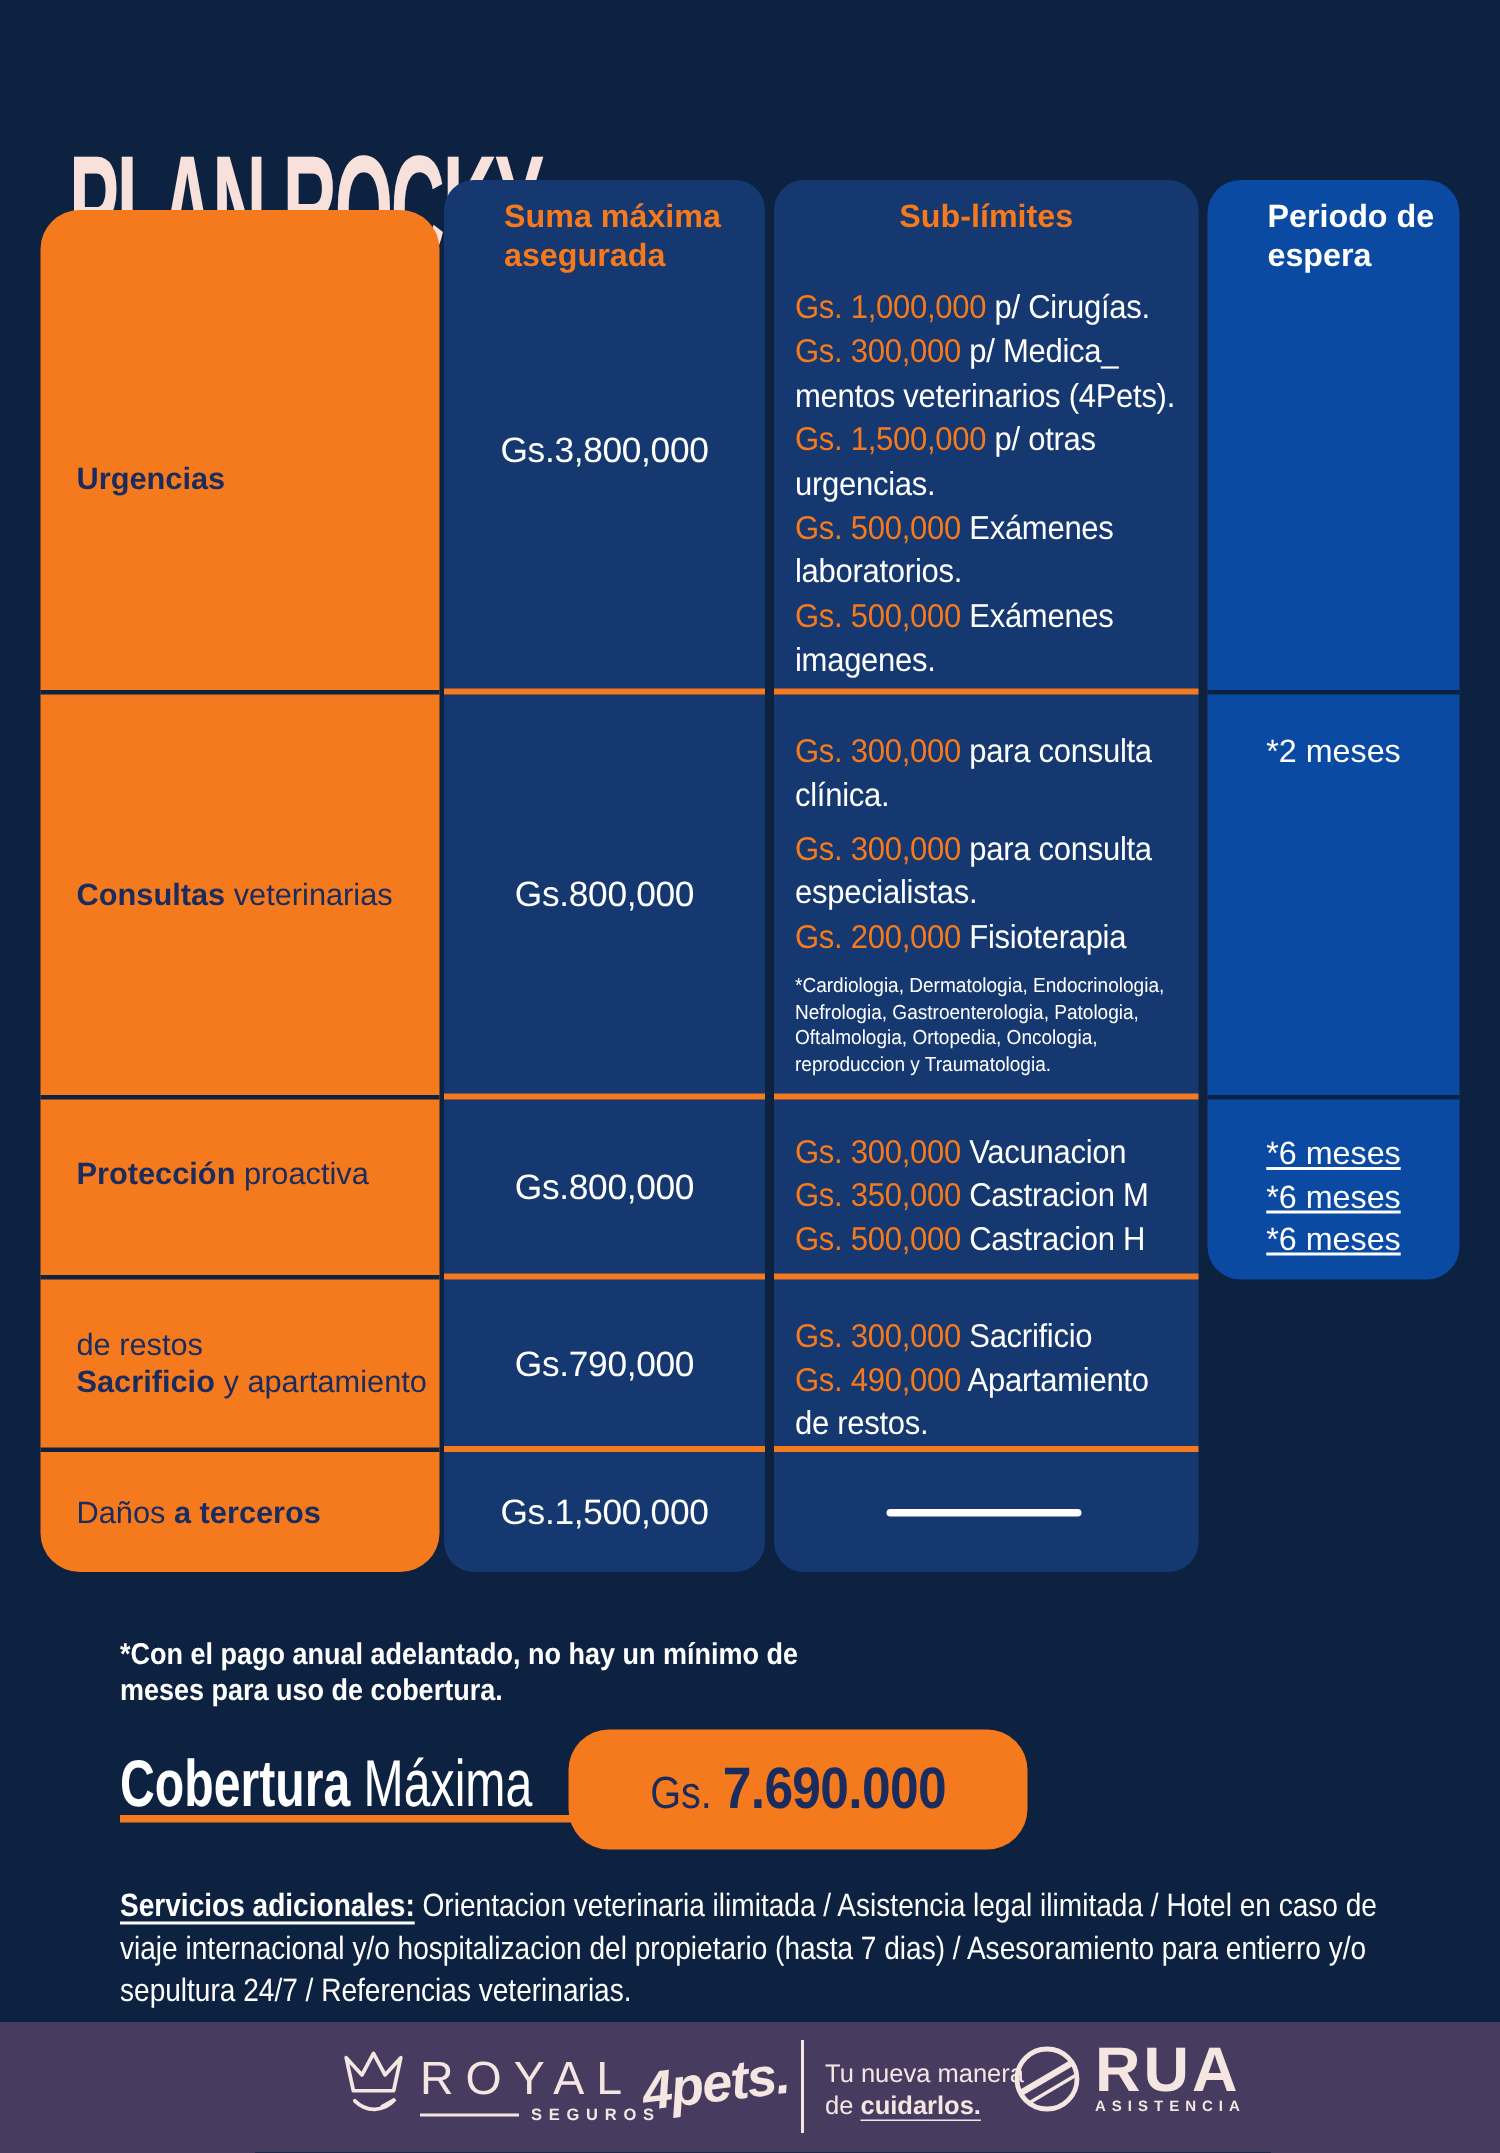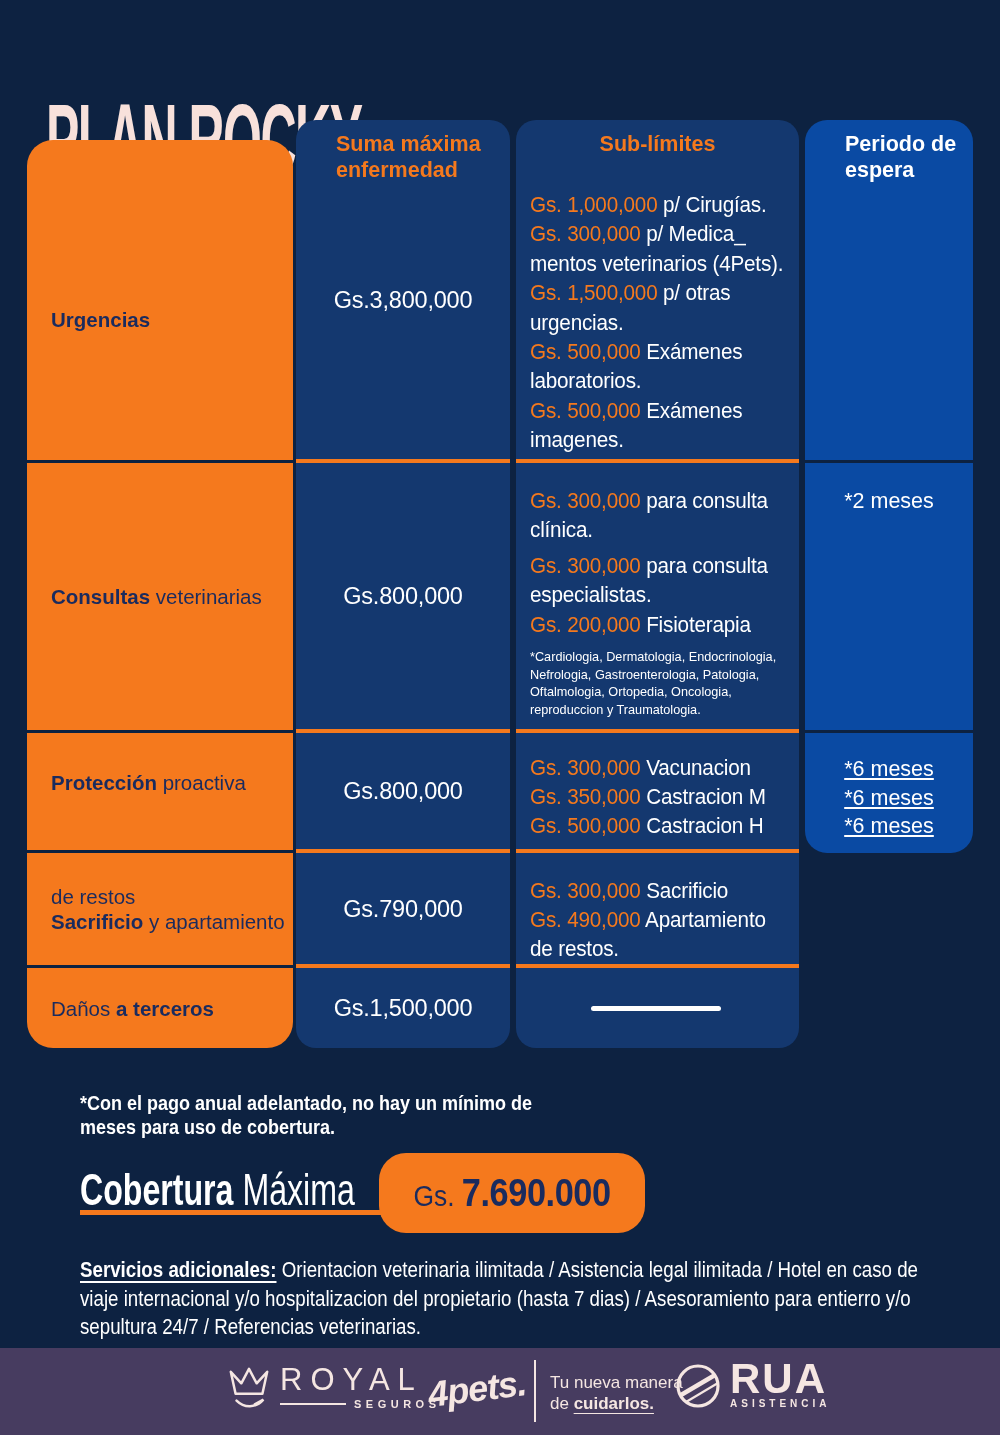--- a/index.html
+++ b/index.html
@@ -91,36 +91,36 @@
     transform:scaleX(0.9);transform-origin:left top;
   }
   #footnote .tline{white-space:nowrap;line-height:24px;}
 
   #cobertura{
     left:80px;top:1168px;color:#FFFFFF;font-size:44px;line-height:44px;white-space:nowrap;
     transform:scaleX(0.73);transform-origin:left top;
   }
   #cob-underline{left:80px;top:1210px;width:301px;height:5px;background:#F5791D;}
   #pill{
-    left:379px;top:1153px;width:266px;height:80px;background:#F5791D;border-radius:27px;
+    left:379px;top:1153px;width:306px;height:80px;background:#F5791D;border-radius:27px;
     display:flex;align-items:center;justify-content:center;color:#1A2B5E;
   }
   #pill .pill-text{transform:scaleX(0.88);transform-origin:center;white-space:nowrap;}
   #pill .gs{font-size:30px;}
   #pill .amt{font-size:39px;font-weight:800;letter-spacing:-0.5px;}
 
   #servicios{
     left:80px;top:1256px;color:#FFFFFF;font-size:21.5px;
     transform:scaleX(0.87);transform-origin:left top;
   }
   #servicios .tline{white-space:nowrap;line-height:28.5px;}
 
   
   #footer{left:0;top:1348px;width:1000px;height:87px;background:#473C60;color:#F5E6E2;}
-  #footer .grp{position:absolute;display:flex;align-items:flex-start;}
+  #footer .grp{position:absolute;display:flex;align-items:flex-end;}
   #royal{left:226px;top:16px;}
   #royal svg{display:block;}
   #royal-text{margin-left:8px;}
   .royal-name{font-size:31px;letter-spacing:8px;font-weight:400;line-height:31px;}
   .royal-subrow{display:flex;align-items:center;margin-top:3px;}
   .royal-line{width:66px;height:2px;background:#F5E6E2;margin-right:8px;}
   .royal-sub{font-size:11px;letter-spacing:4.5px;font-weight:700;}
   #pets{left:428px;top:20px;font-size:36px;font-weight:800;font-style:italic;
         transform:rotate(-7deg);letter-spacing:-1px;}
   #foot-div{position:absolute;left:534px;top:12px;width:2px;height:62px;background:#F5E6E2;}
@@ -152,21 +152,21 @@
 <div class="abs div-o" style="left:296px;width:214px;top:964px"></div>
 
 <div class="abs div-o" style="left:516px;width:283px;top:459px"></div>
 <div class="abs div-o" style="left:516px;width:283px;top:729px"></div>
 <div class="abs div-o" style="left:516px;width:283px;top:849px"></div>
 <div class="abs div-o" style="left:516px;width:283px;top:964px"></div>
 
 <div class="abs div-n" style="left:805px;width:168px;top:460px"></div>
 <div class="abs div-n" style="left:805px;width:168px;top:730px"></div>
 
-<div id="hdr-suma" class="abs hdr">Suma máxima enfermedad</div>
+<div id="hdr-suma" class="abs hdr">Suma máxima asegurada</div>
 <div id="hdr-sub" class="abs hdr">Sub-límites</div>
 <div id="hdr-periodo" class="abs hdr">Periodo de espera</div>
 
 <div id="lab-1" class="abs lab">
     <div class="tline"><span class="b">Urgencias</span></div>
   </div>
 <div id="lab-2" class="abs lab">
     <div class="tline"><span class="b">Consultas </span><span>veterinarias</span></div>
   </div>
 <div id="lab-3" class="abs lab">

